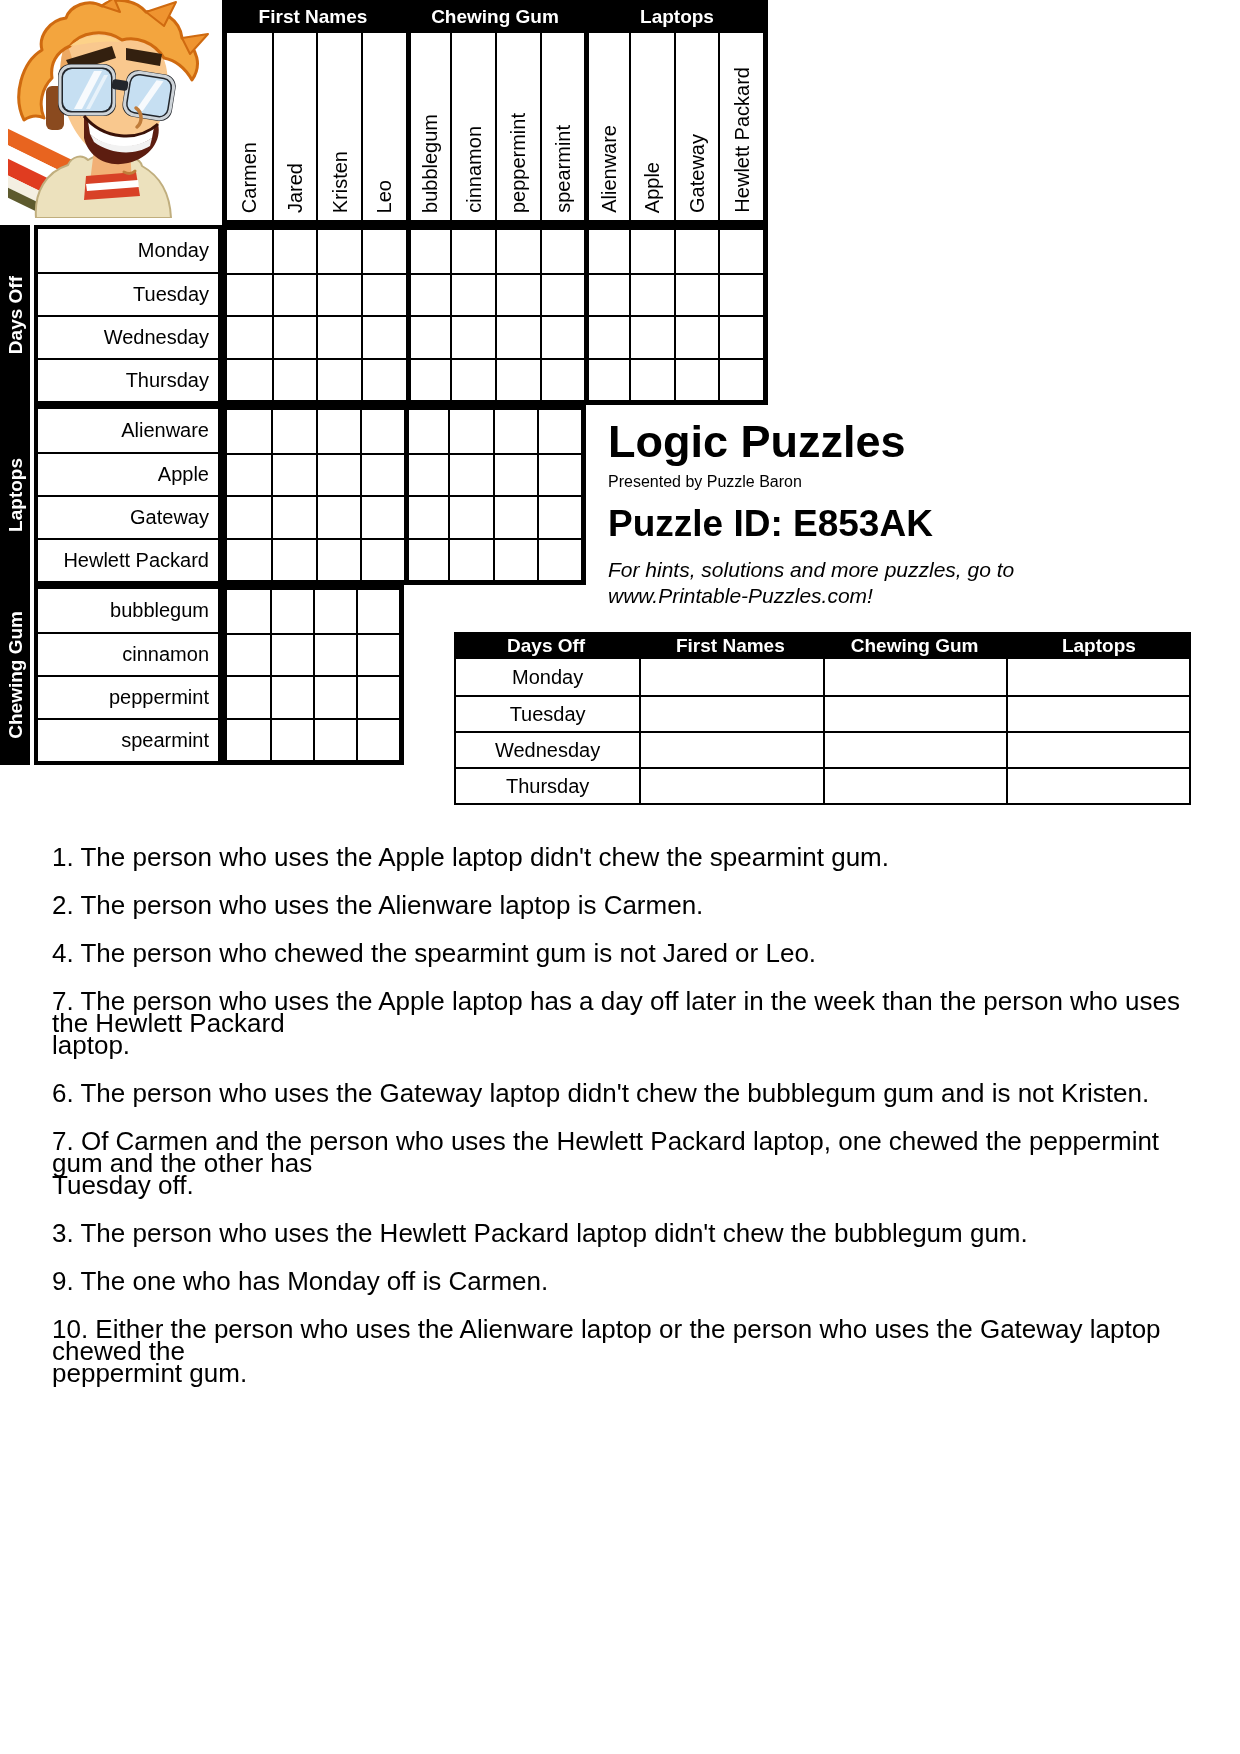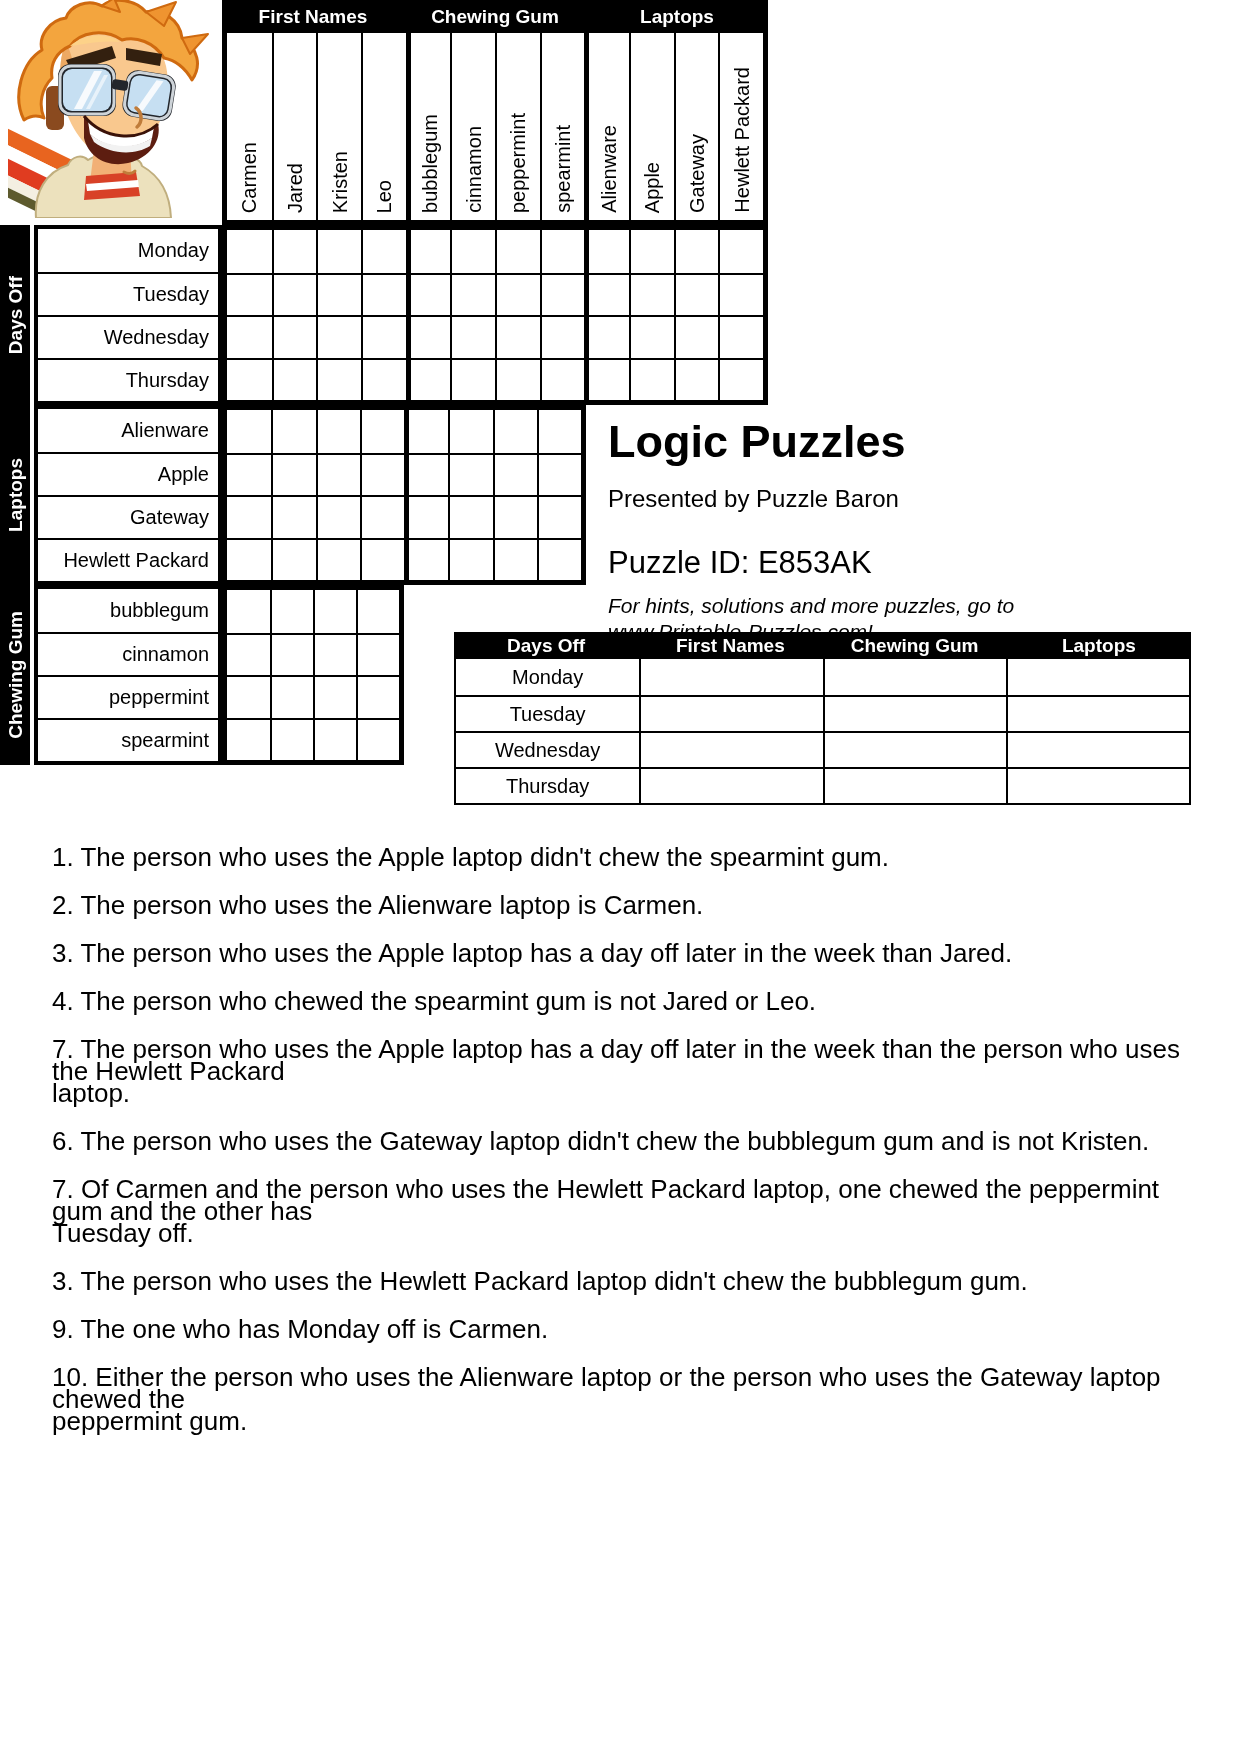--- a/index.html
+++ b/index.html
@@ -32,22 +32,22 @@
   .cell-grid{position:absolute;left:222px;height:180px;box-sizing:border-box;border:5px solid #000;
     display:grid;grid-template-rows:repeat(4,1fr);background:#fff;}
   .gcell{box-sizing:border-box;}
   .gcell.bl{border-left:2px solid #000;}
   .gcell.bt{border-top:2px solid #000;}
   .gcell.gstart{border-left:5px solid #000;}
 
   
   #title-block{position:absolute;left:608px;top:418px;}
   #title-block h1{font-size:45px;font-weight:700;margin:0;line-height:1.05;}
-  .subtitle{font-size:24px;margin-top:20px;}
-  .pid{font-size:31px;margin-top:32px;}
+  .subtitle{font-size:16px;margin-top:8px;}
+  .pid{font-size:37px;margin-top:12px;font-weight:bold;}
   .hints{font-size:21px;line-height:26px;margin-top:12px;font-style:italic;}
 
   
   #answer-table{position:absolute;left:454px;top:632px;width:737px;}
   .at-head{height:27px;background:#000;display:flex;}
   .at-h{flex:1;color:#fff;font-weight:bold;font-size:19px;display:flex;align-items:center;justify-content:center;}
   .at-body{border:2px solid #000;border-top:none;display:grid;grid-template-columns:repeat(4,1fr);background:#fff;}
   .at-cell{height:36px;box-sizing:border-box;display:flex;align-items:center;justify-content:center;font-size:20px;}
   .at-cell.bl{border-left:2px solid #000;}
   .at-cell.bt{border-top:2px solid #000;}
@@ -329,21 +329,20 @@
         <div class="at-cell bt">Thursday</div>
         <div class="at-cell bl bt"></div>
         <div class="at-cell bl bt"></div>
         <div class="at-cell bl bt"></div>
       </div>
   </div>
 
   <div id="clues">
       <p class="clue">1. The person who uses the Apple laptop didn't chew the spearmint gum.</p>
       <p class="clue">2. The person who uses the Alienware laptop is Carmen.</p>
-      <p class="clue">3. The person who uses the Apple laptop has a day off later in the week than Jared.</p>
       <p class="clue">4. The person who chewed the spearmint gum is not Jared or Leo.</p>
       <p class="clue">7. The person who uses the Apple laptop has a day off later in the week than the person who uses the Hewlett Packard
 laptop.</p>
       <p class="clue">6. The person who uses the Gateway laptop didn't chew the bubblegum gum and is not Kristen.</p>
       <p class="clue">7. Of Carmen and the person who uses the Hewlett Packard laptop, one chewed the peppermint gum and the other has
 Tuesday off.</p>
       <p class="clue">3. The person who uses the Hewlett Packard laptop didn't chew the bubblegum gum.</p>
       <p class="clue">9. The one who has Monday off is Carmen.</p>
       <p class="clue">10. Either the person who uses the Alienware laptop or the person who uses the Gateway laptop chewed the
 peppermint gum.</p>

